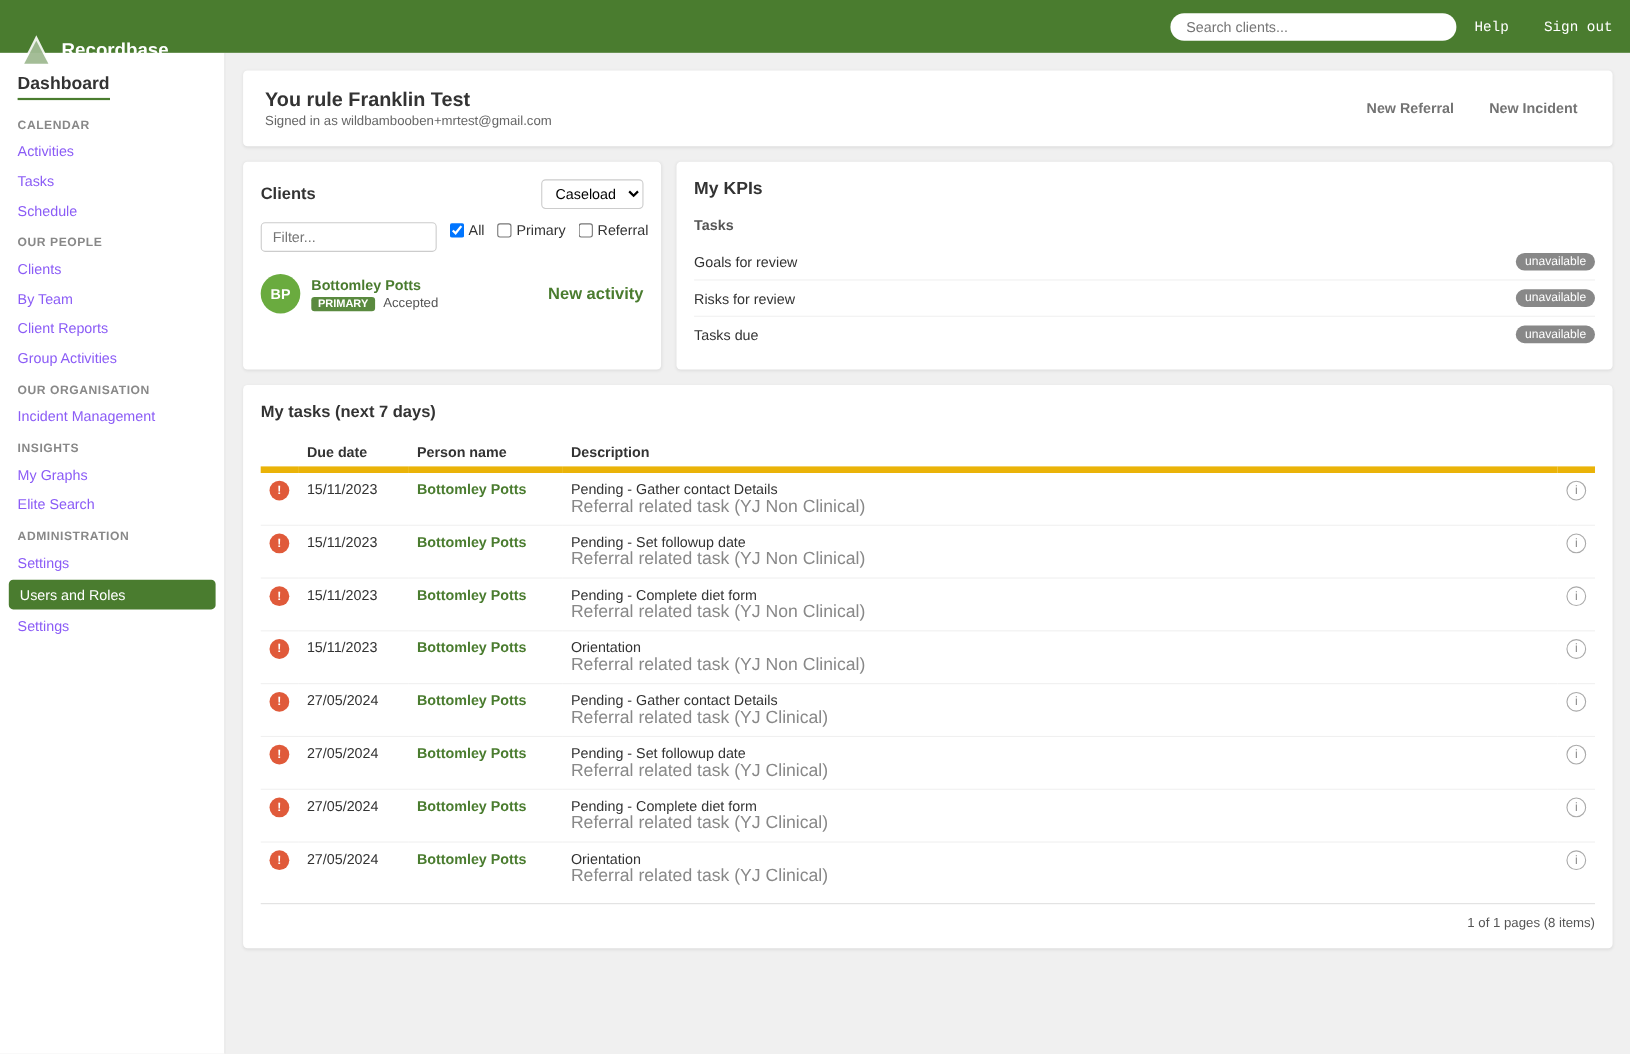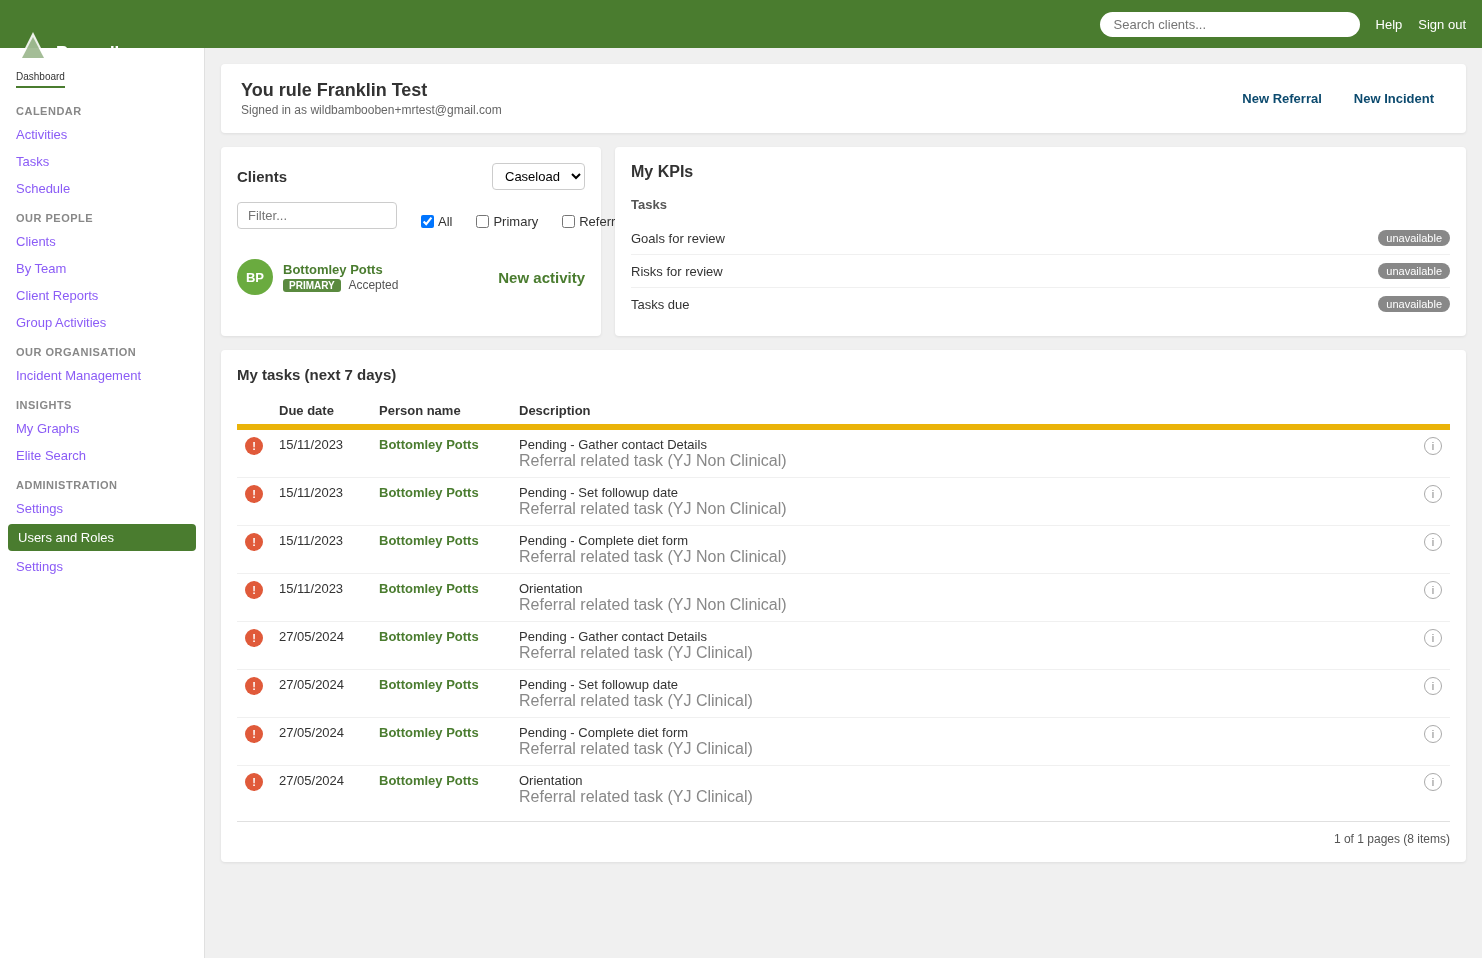--- a/index.html
+++ b/index.html
@@ -10,36 +10,36 @@
       background: #4a7c2f;
       display: flex;
       align-items: center;
       padding: 0 16px;
       height: 48px;
       position: fixed;
       top: 0; left: 0; right: 0;
       z-index: 100;
     }
     .brand-logo {
-      display: flex; align-items: flex-end; gap: 6px; margin-top: 43px;
+      display: flex; align-items: center; gap: 6px; margin-top: 43px;
     }
     .brand-logo svg { width: 34px; height: 34px; }
     .top-nav .spacer { flex: 1; }
     .search-box {
       background: white;
       border: none;
       border-radius: 14px;
       padding: 5px 14px;
       font-size: 13px;
       width: 260px;
       outline: none;
       color: #555;
     }
     .top-nav-links {
-      display: flex; gap: 16px; margin-left: 16px;
+      display: flex; gap: 32px; margin-left: 16px; font-family: Liberation Mono, monospace;
     }
     .top-nav-links a {
       color: white; text-decoration: none; font-size: 13px;
     }
 
     
     .layout {
       display: flex;
       margin-top: 48px;
     }
@@ -92,21 +92,21 @@
       margin-bottom: 14px;
       display: flex;
       align-items: center;
       justify-content: space-between;
       box-shadow: 0 1px 3px rgba(0,0,0,0.08);
     }
     .header-card h2 { font-size: 18px; font-weight: bold; color: #333; }
     .header-card .signed-in { font-size: 12px; color: #666; margin-top: 2px; }
     .header-actions { display: flex; gap: 8px; }
     .btn-link {
-      color: #0c4a6e;
+      color: #737373;
       font-size: 13px;
       font-weight: bold;
       cursor: pointer;
       text-decoration: none;
       padding: 6px 12px;
     }
 
     
     .content-grid {
       display: grid;
@@ -132,23 +132,23 @@
     .clients-header h3 { font-size: 15px; font-weight: bold; }
     .clients-select {
       border: 1px solid #ccc;
       border-radius: 4px;
       padding: 4px 8px;
       font-size: 13px;
       background: white;
     }
     .filter-row {
       display: flex;
-      align-items: flex-end;
-      gap: 24px;
-      margin-bottom: 24px;
+      align-items: flex-start;
+      gap: 12px;
+      margin-bottom: 14px;
     }
     .filter-input {
       border: 1px solid #ccc;
       border-radius: 4px;
       padding: 5px 10px;
       font-size: 13px;
       width: 160px;
       color: #999;
     }
     .checkbox-label {
@@ -286,21 +286,21 @@
   <div class="top-nav-links">
     <a style="color:white;text-decoration:none;font-size:13px;">Help</a>
     <a style="color:white;text-decoration:none;font-size:13px;">Sign out</a>
   </div>
 </nav>
 
 <div class="layout">
 
   <aside class="sidebar">
     <div style="padding: 8px 16px 12px 16px;">
-      <span style="font-weight:normal;font-size:10px;color:#333;border-bottom:2px solid #4a7c2f;padding-bottom:4px;">Dashboard</span>
+      <span style="font-weight:bold;font-size:16px;color:#333;border-bottom:2px solid #4a7c2f;padding-bottom:4px;">Dashboard</span>
     </div>
 
     <div>
       <div class="sidebar-section-label">CALENDAR</div>
       <a class="sidebar-item">Activities</a>
       <a class="sidebar-item">Tasks</a>
       <a class="sidebar-item">Schedule</a>
     </div>
 
     <div>

